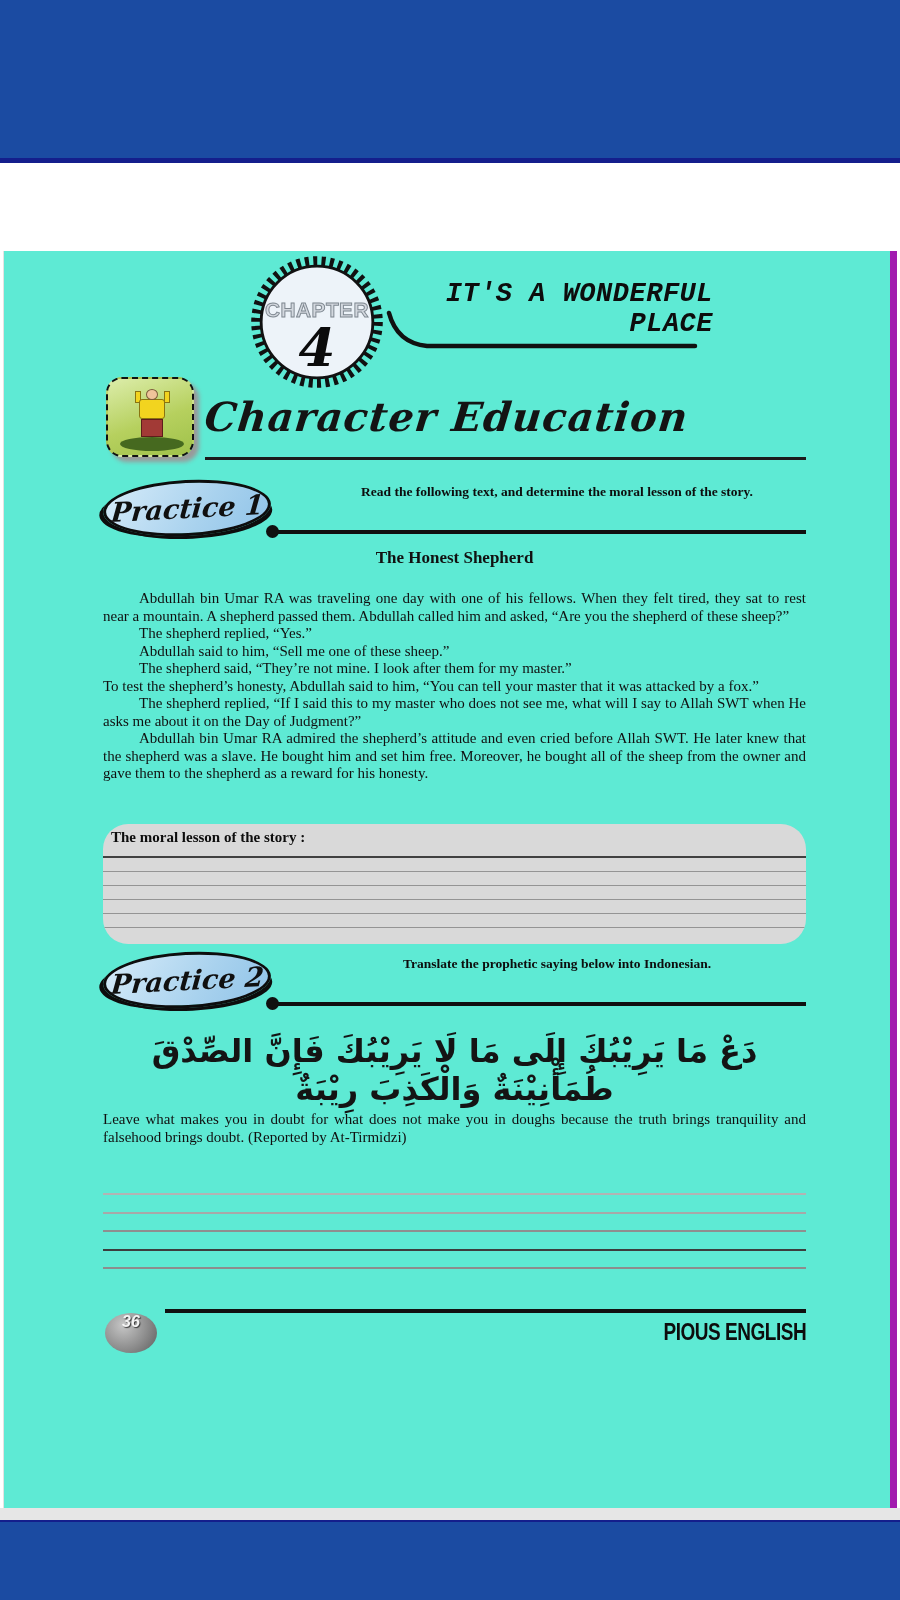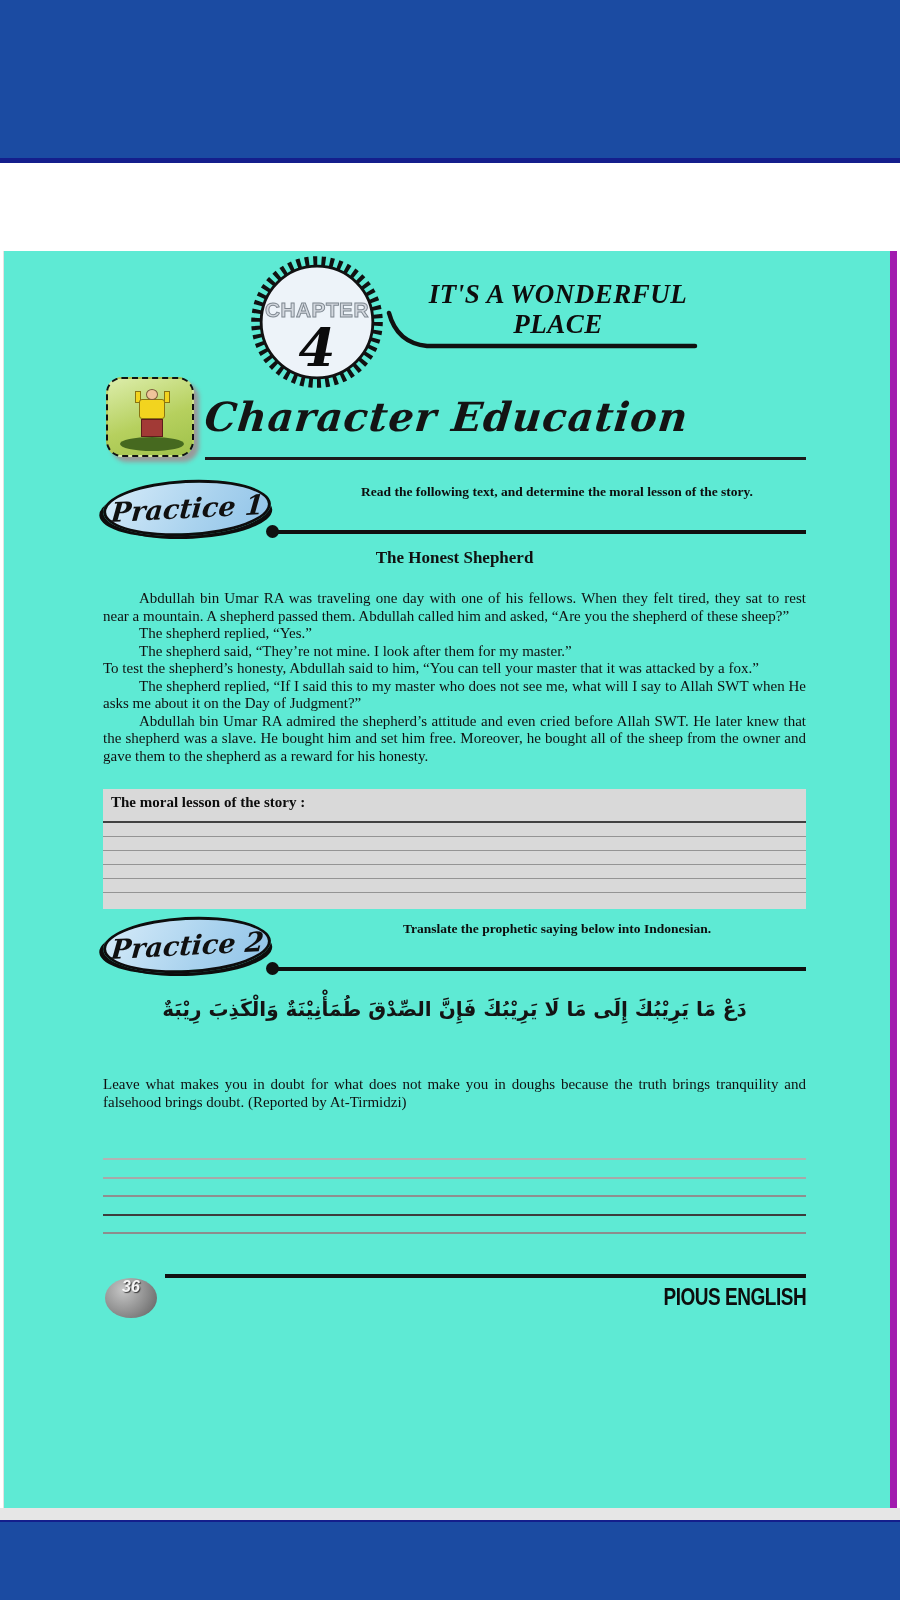--- a/index.html
+++ b/index.html
@@ -25,22 +25,22 @@
   .bottom-strip { height: 12px; background: #e6e6e6; }
   .bottom-band { height: 163px; background: #1b4ba2; border-top: 2px solid #141e8c; }
 
   .content { padding: 0 84px 0 99px; height: 100%; }
 
   
   .chapter-row { position: relative; height: 150px; margin-top: 88px; }
   .gear-badge { position: absolute; left: 143px; top: 0; width: 142px; height: 142px; }
   .chapter-title {
     position: absolute; left: 300px; top: 28px; width: 310px;
-    text-align: center;
-    font-family: Liberation Serif, serif;
+    text-align: right;
+    font-family: Liberation Mono, monospace;
     font-weight: bold; font-style: italic;
     font-size: 27px; line-height: 1.12; color: #0d0d0d;
     letter-spacing: 0.5px;
   }
   .bracket-svg { position: absolute; left: 278px; top: 58px; width: 322px; height: 46px; }
 
   
   .chared-row { position: relative; height: 83px; margin-top: -24px; }
   .chared-icon {
     position: absolute; left: 3px; top: 0; width: 88px; height: 80px;
@@ -100,33 +100,33 @@
     margin-top: 10px; height: 30px;
     text-align: center; font-weight: bold; font-size: 17px; color: #111;
     font-family: "Liberation Serif", serif;
   }
   .story { margin-top: 12px; font-size: 15px; line-height: 1.17; color: #101010; text-align: justify; }
   .story p { text-indent: 36px; }
   .story p.noindent { text-indent: 0; }
 
   
   .moral-box {
-    margin-top: 24px; height: 120px;
-    background: #d9d9d9; padding: 5px 8px; overflow: hidden;
+    margin-top: 41px; height: 120px;
+    background: #d9d9d9; padding: 5px 8px; overflow: hidden; border-radius: 25px;
   }
   .moral-label { font-weight: bold; font-size: 15px; color: #0d0d0d; }
   .moral-line { height: 0; border-top: 2px solid #414141; margin: 10px -8px 0; }
   .moral-line.gray { border-top: 1.6px solid #949494; margin-top: 13px; }
 
   
   .arabic-line {
     margin-top: 22px; height: 50px;
     text-align: center; direction: rtl;
     font-family: "DejaVu Sans", sans-serif;
-    font-size: 20px; font-weight: bold; color: #141414;
+    font-size: 32px; font-weight: bold; color: #141414;
   }
   .translation { margin-top: 28px; font-size: 15px; line-height: 1.2; text-align: justify; color: #101010; }
 
   
   .answer-lines { margin-top: 47px; }
   .answer-lines .aline { height: 0; border-top: 2px solid #b3b3b3; margin-bottom: 16.5px; }
   .answer-lines .aline.l2 { border-top-color: #a8a8a8; }
   .answer-lines .aline.l3 { border-top-color: #8f8f8f; }
   .answer-lines .aline.l4 { border-top: 2.5px solid #3d3d3d; }
   .answer-lines .aline.l5 { border-top-color: #8d8d8d; }
@@ -193,20 +193,21 @@
       </div>
       <div class="practice-instruction">Read the following text, and determine the moral lesson of the story.</div>
       <div class="practice-line"></div>
     </div>
 
     <div class="story-title">The Honest Shepherd</div>
 
     <div class="story">
       <p>Abdullah bin Umar RA was traveling one day with one of his fellows. When they felt tired, they sat to rest near a mountain.  A shepherd passed them. Abdullah called him and asked, “Are you the shepherd of these sheep?”</p>
       <p>The shepherd replied, “Yes.”</p>
+      <p>Abdullah said to him, “Sell me one of these sheep.”</p>
       <p>The shepherd said, “They’re not mine. I look after them for my master.”</p>
       <p class="noindent">To test the shepherd’s honesty, Abdullah said to him, “You can tell your master that it was attacked by a fox.”</p>
       <p>The shepherd replied, “If I said this to my master who does not see me, what will I say to Allah SWT when He asks me about it on the Day of Judgment?”</p>
       <p>Abdullah bin Umar RA admired the shepherd’s attitude and even cried before Allah SWT. He later knew that the shepherd was a slave. He bought him and set him free. Moreover, he bought  all of the sheep from the owner and gave them to the shepherd as a reward for his honesty.</p>
     </div>
 
     <div class="moral-box">
       <div class="moral-label">The moral lesson of the story :</div>
       <div class="moral-line"></div>
       <div class="moral-line gray"></div>

